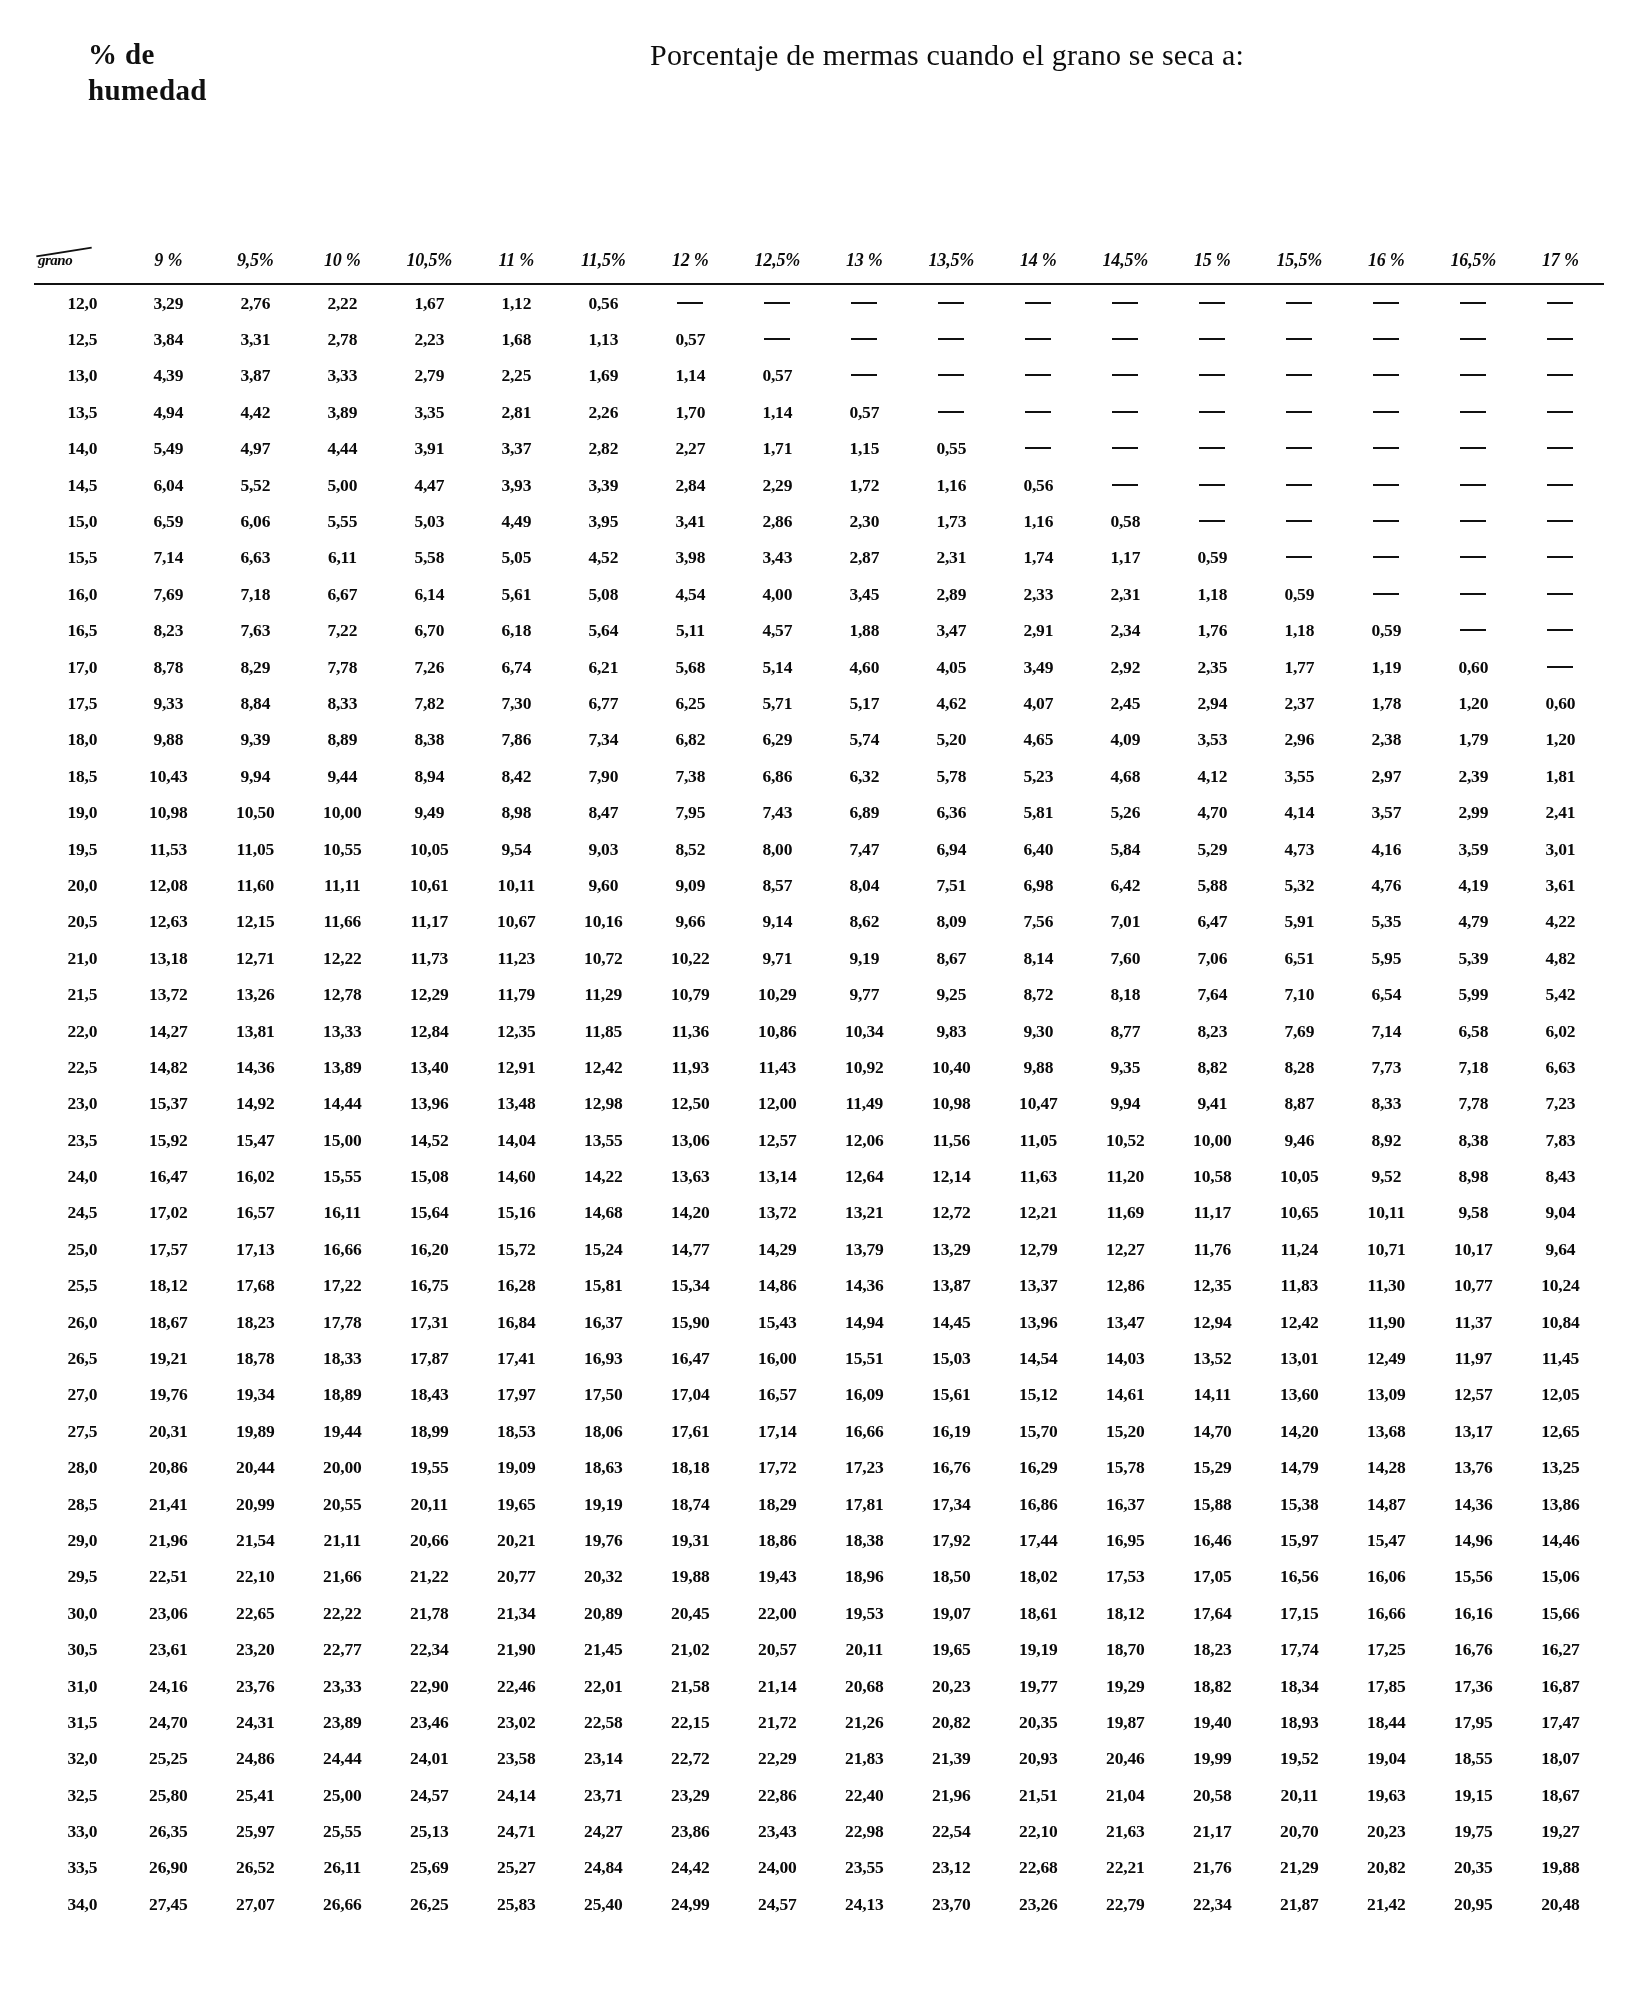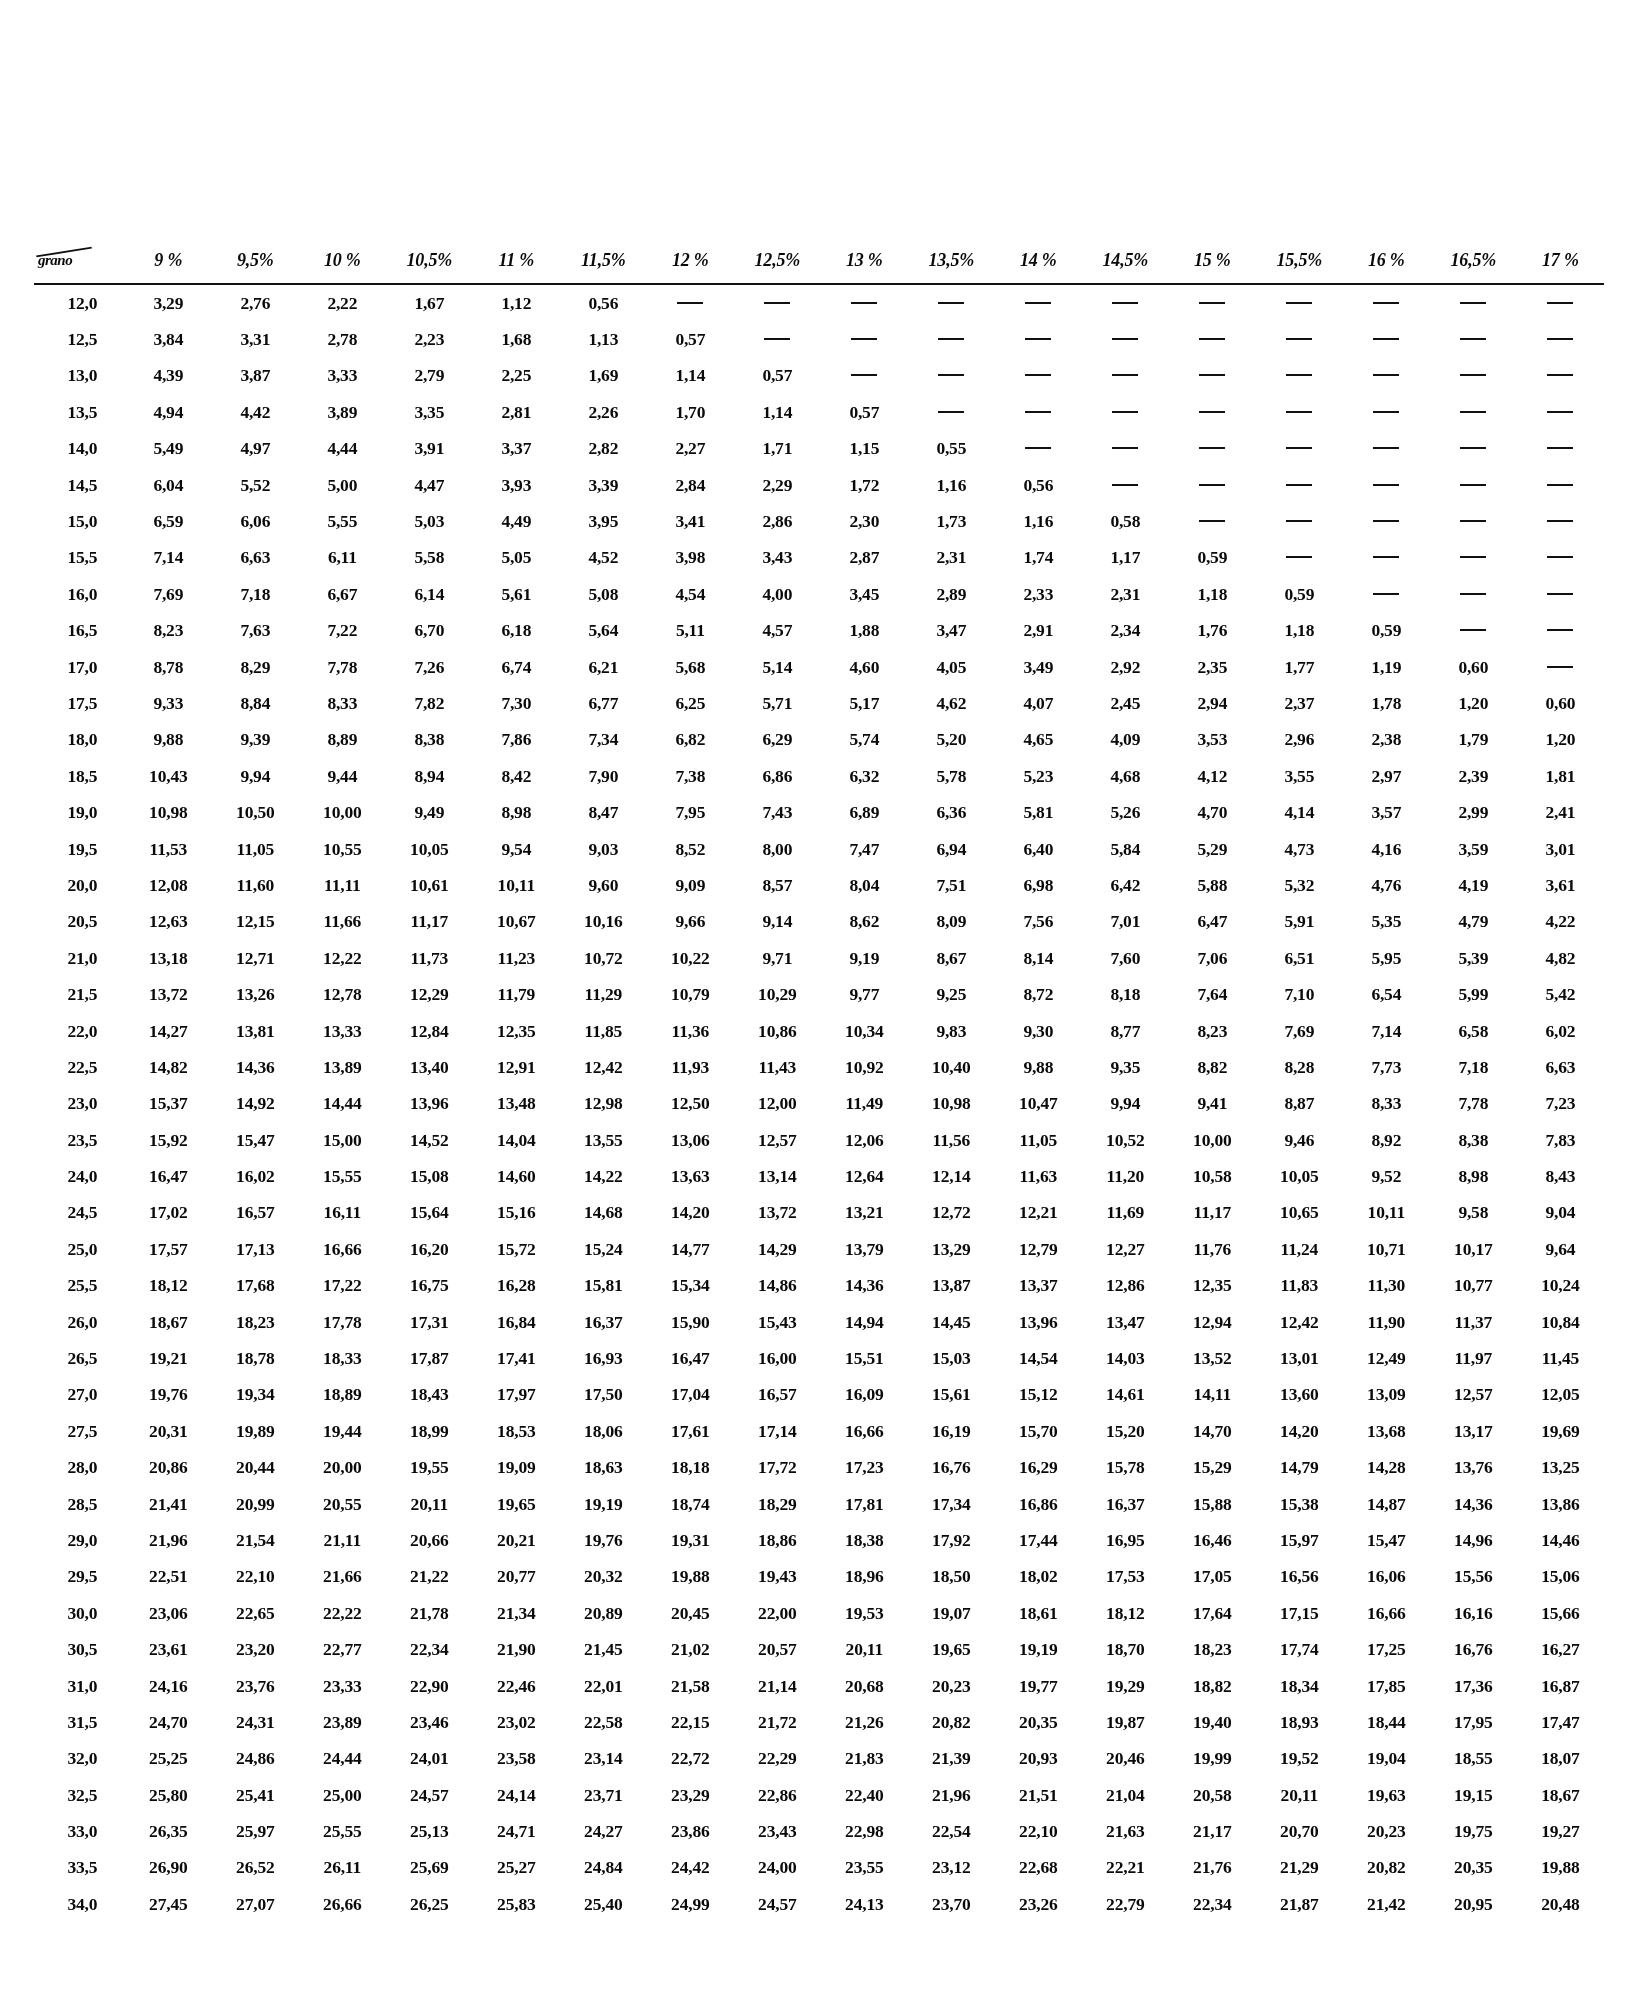--- a/index.html
+++ b/index.html
@@ -113,20 +113,27 @@
     height: 2px;
     background: #111;
     transform: rotate(-9deg);
   }
 </style>
 </head>
 <body>
 
 <div class="page">
 
+  <div class="header-row">
+    <div class="moisture-label">
+      <div>% de</div>
+      <div>humedad</div>
+    </div>
+    <div class="main-title">Porcentaje de mermas cuando el grano se seca a:</div>
+  </div>
 
   <div class="table-wrap">
     <table class="grid">
       <colgroup id="colgroup-holder">
           <col class="c-row">
           <col class="c-val">
           <col class="c-val">
           <col class="c-val">
           <col class="c-val">
           <col class="c-val">
@@ -800,21 +807,21 @@
             <td>17,61</td>
             <td>17,14</td>
             <td>16,66</td>
             <td>16,19</td>
             <td>15,70</td>
             <td>15,20</td>
             <td>14,70</td>
             <td>14,20</td>
             <td>13,68</td>
             <td>13,17</td>
-            <td>19,69</td>
+            <td>12,65</td>
           </tr>
           <tr>
             <td class="rowhead">28,0</td>
             <td>20,86</td>
             <td>20,44</td>
             <td>20,00</td>
             <td>19,55</td>
             <td>19,09</td>
             <td>18,63</td>
             <td>18,18</td>

